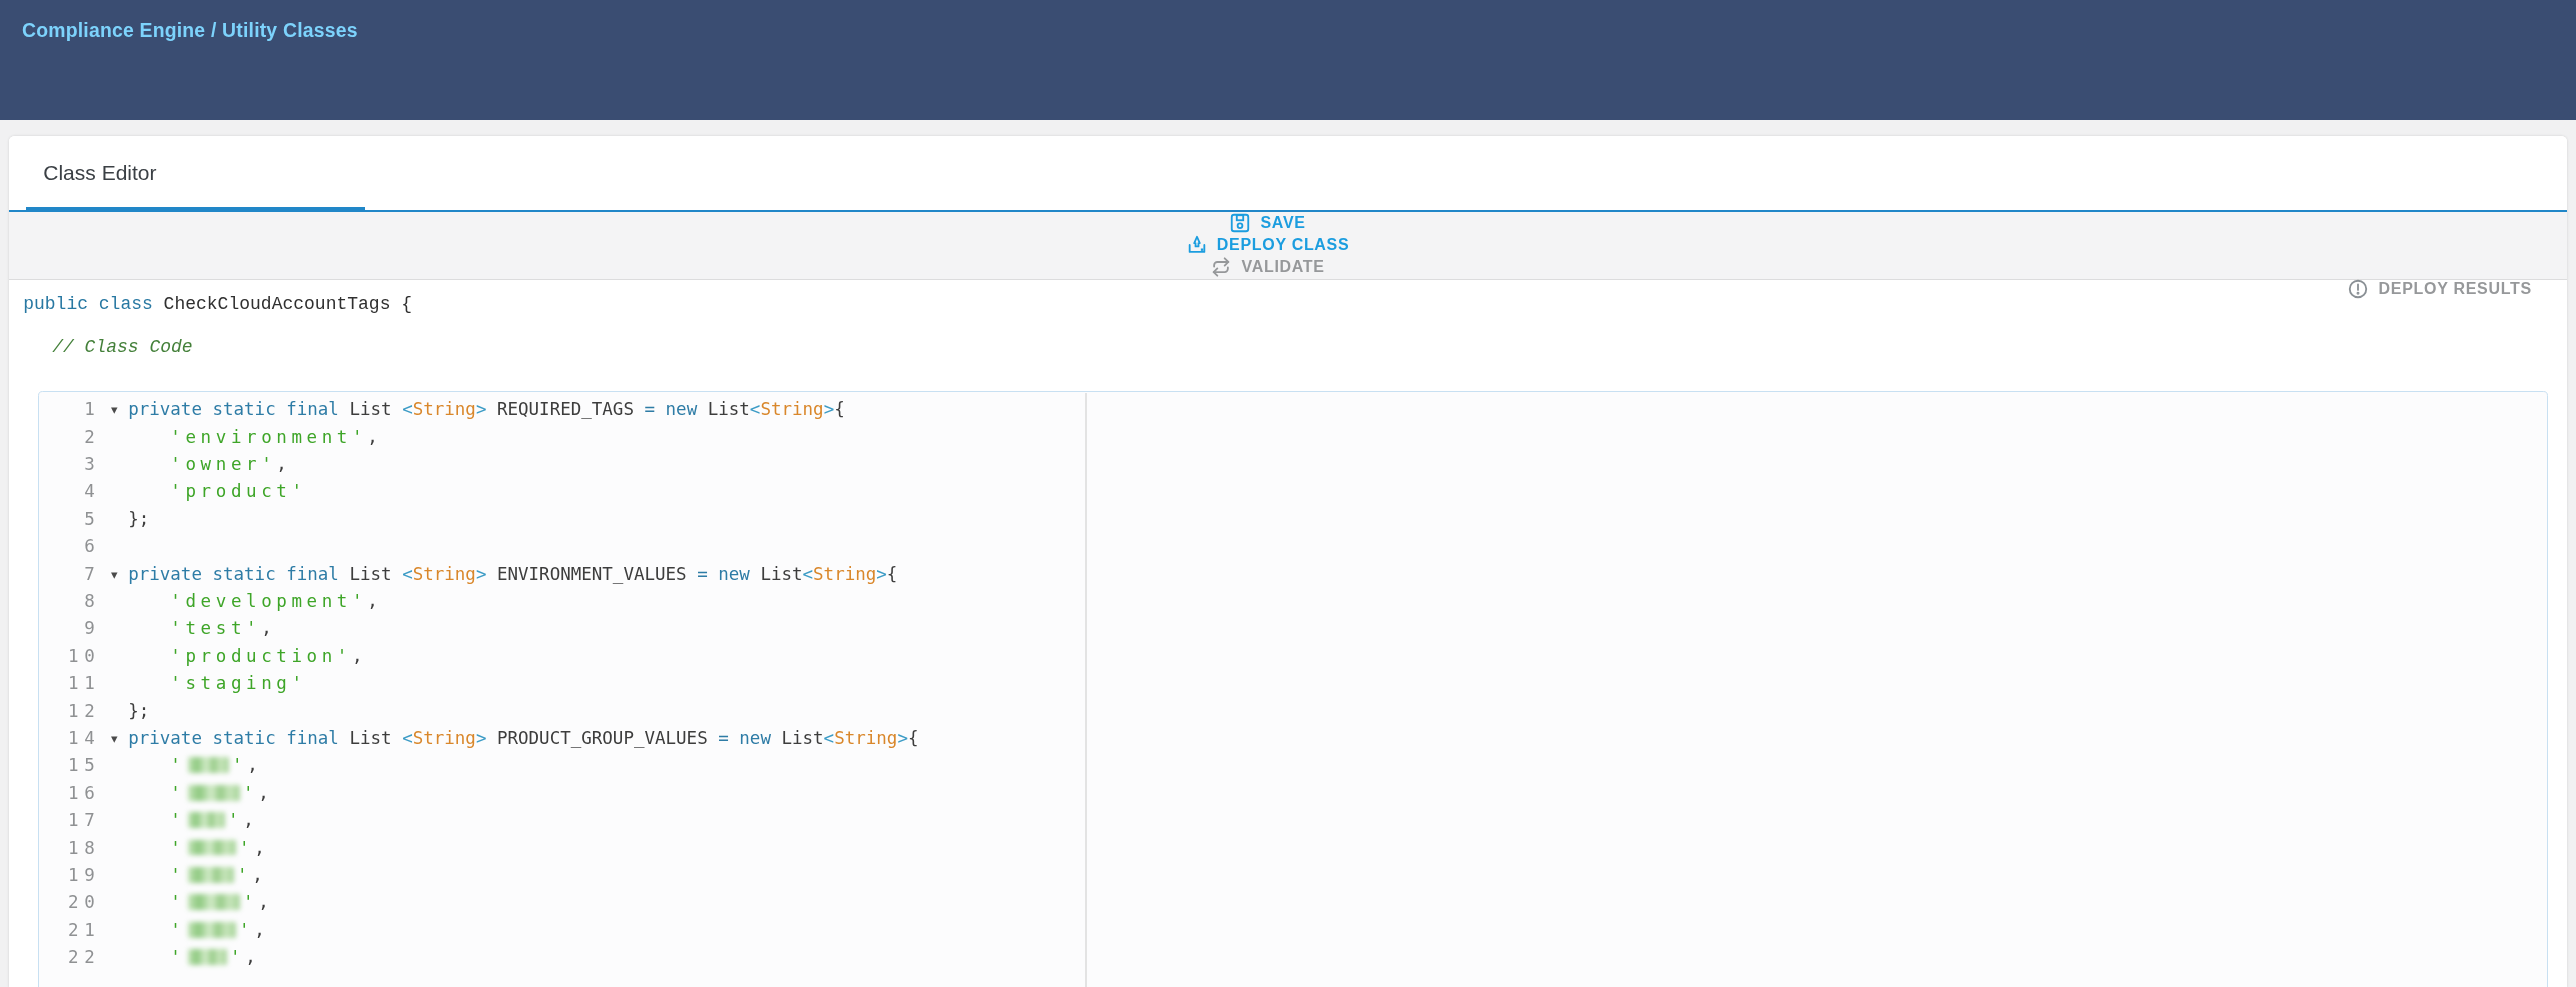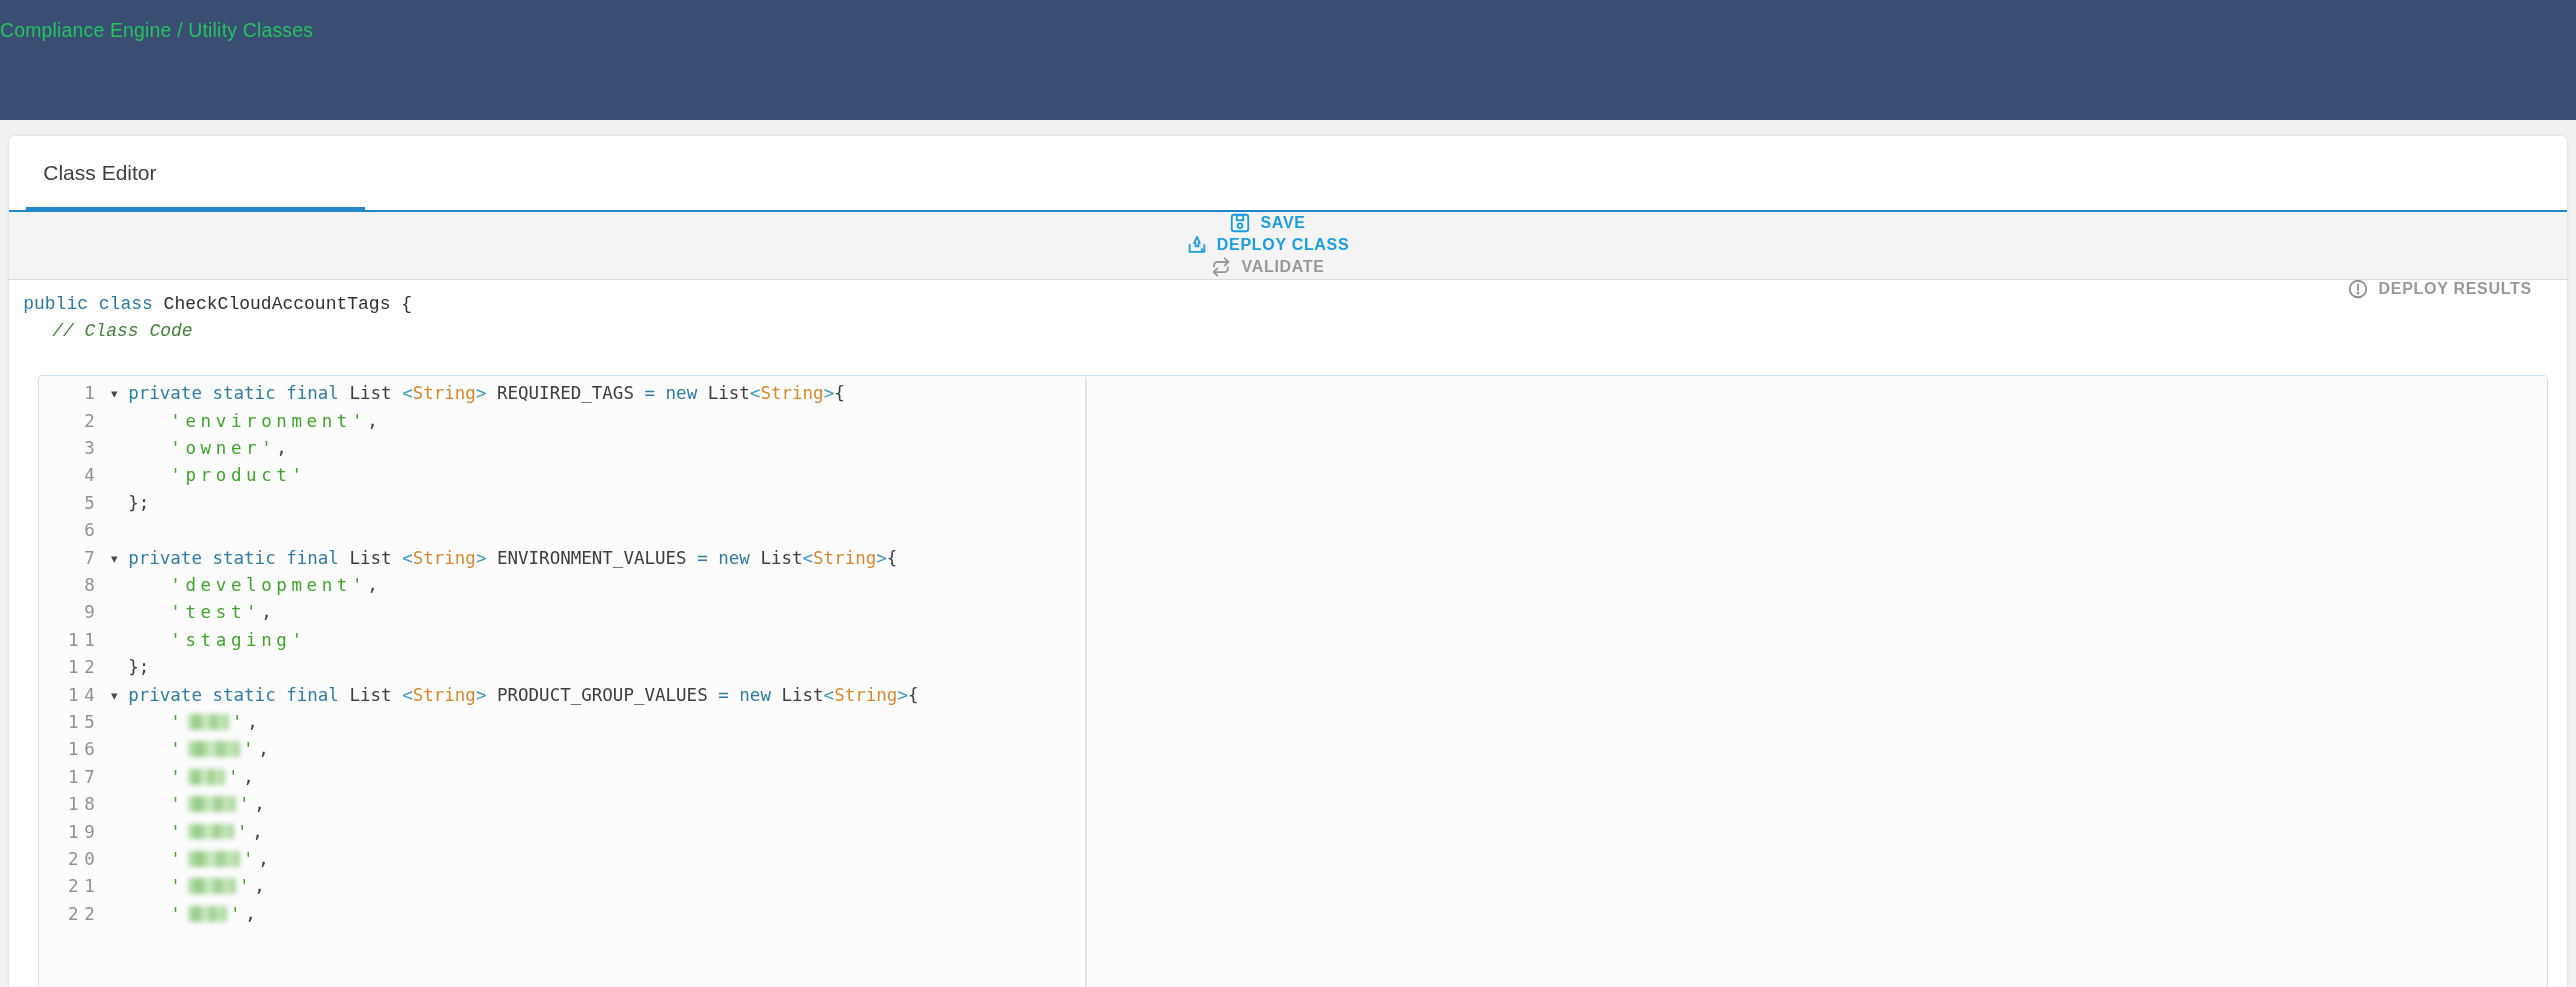--- a/index.html
+++ b/index.html
@@ -9,22 +9,22 @@
     background:#f1f1f2;
     position:relative;
   }
 
   
   .page-header {
     height:120px; background:#3a4d72; color:#ffffff;
     padding-top:17.5px;
   }
   .breadcrumb {
-    font-size:19.4px; font-weight:400; letter-spacing:0.2px;
-    line-height:24px; color:#22c55e;
+    margin-left:22px; font-size:19.4px; font-weight:700; letter-spacing:0.2px;
+    line-height:24px; color:#7dd3fc;
   }
   .page-title {
     margin-left:13px; margin-top:2.8px;
     font-size:35px; font-weight:300; line-height:44px; letter-spacing:0.2px;
   }
 
   
   .card {
     margin:15.7px 9.2px 0 9.2px;
     background:#ffffff;
@@ -77,21 +77,21 @@
   
   .code-section { background:#ffffff; padding-top:12px; }
   .class-decl {
     margin-left:14px;
     font-family:"Liberation Mono", monospace;
     font-size:18px; line-height:25px; white-space:pre;
     color:#303030;
   }
   .class-decl .decl-kw { color:#2878a2; }
   .class-comment {
-    margin-left:43px; margin-top:2px;
+    margin-left:43px; margin-top:18px;
     font-family:"Liberation Mono", monospace;
     font-style:italic; font-size:18px; line-height:25px;
     color:#44803a; white-space:pre;
   }
 
   
   .editor {
     margin:31px 18.5px 0 29px;
     border:1.8px solid #c8e0f2;
     border-radius:4.6px;
@@ -251,20 +251,25 @@
             <span class="ln">8</span>
             <span class="foldcol"></span>
             <span class="codetext"><span class="tk-p">    </span><span class="tk-s">'development'</span><span class="tk-p">,</span></span>
           </div>
           <div class="cm-line">
             <span class="ln">9</span>
             <span class="foldcol"></span>
             <span class="codetext"><span class="tk-p">    </span><span class="tk-s">'test'</span><span class="tk-p">,</span></span>
           </div>
           <div class="cm-line">
+            <span class="ln">10</span>
+            <span class="foldcol"></span>
+            <span class="codetext"><span class="tk-p">    </span><span class="tk-s">'production'</span><span class="tk-p">,</span></span>
+          </div>
+          <div class="cm-line">
             <span class="ln">11</span>
             <span class="foldcol"></span>
             <span class="codetext"><span class="tk-p">    </span><span class="tk-s">'staging'</span></span>
           </div>
           <div class="cm-line">
             <span class="ln">12</span>
             <span class="foldcol"></span>
             <span class="codetext"><span class="tk-p">};</span></span>
           </div>
           <div class="cm-line">

